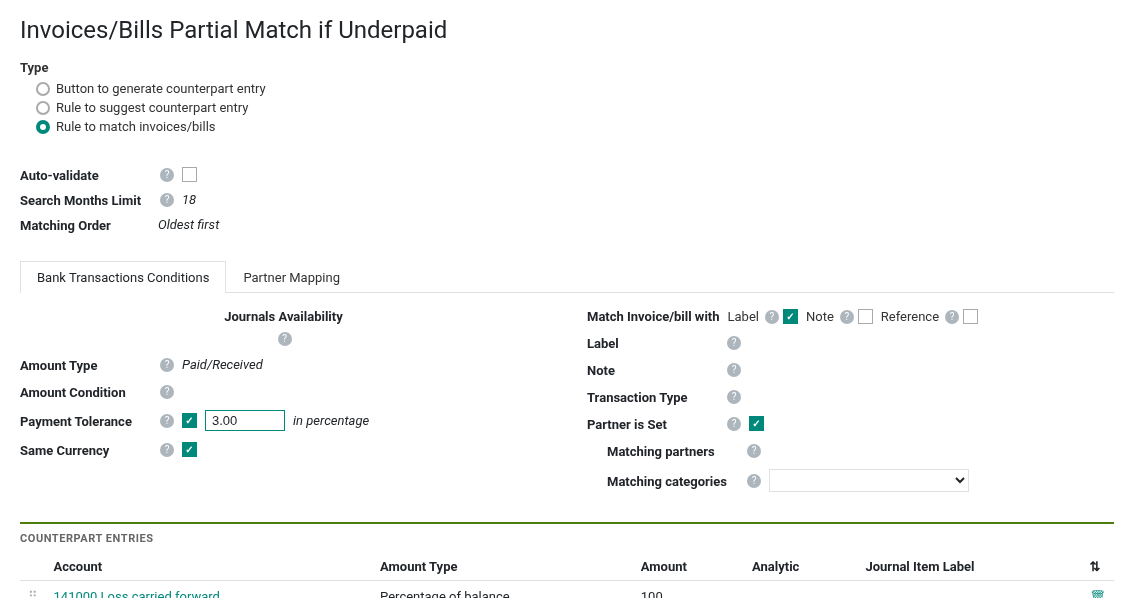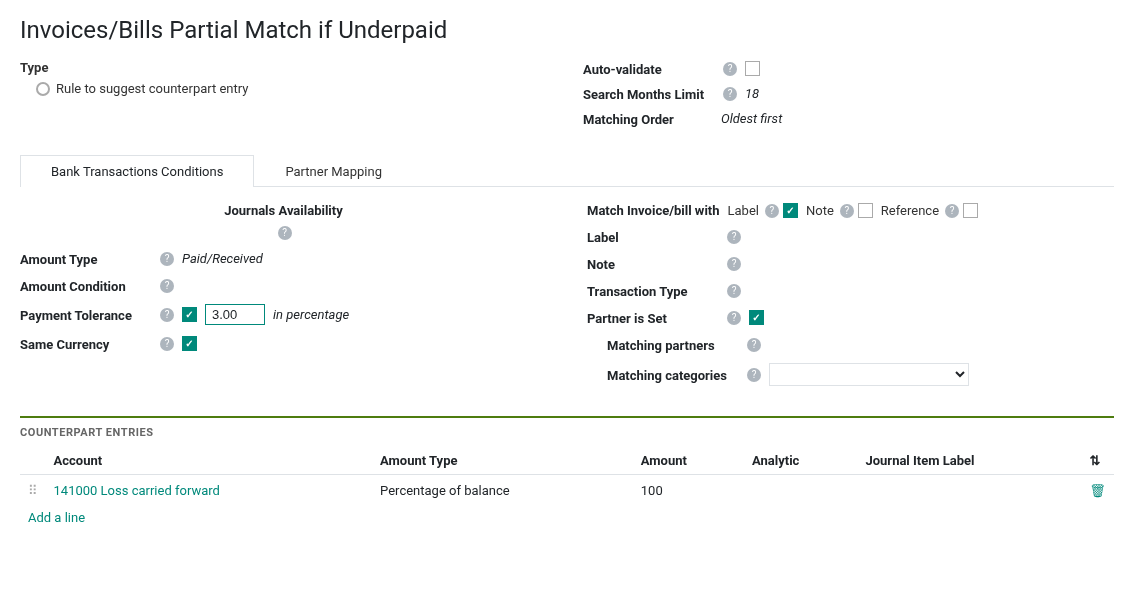--- a/index.html
+++ b/index.html
@@ -13,20 +13,21 @@
     h1 {
       font-size: 24px;
       font-weight: 400;
       color: #212529;
       margin-bottom: 16px;
     }
     .form-section {
       display: flex;
       gap: 32px;
       margin-bottom: 20px;
+      flex-direction: column;
     }
     .left-col { flex: 1; }
     .right-col { flex: 1; }
     .field-label {
       font-weight: 700;
       min-width: 130px;
       color: #212529;
       font-size: 13px;
       padding-top: 2px;
     }
@@ -47,21 +48,21 @@
     .radio-circle.checked {
       border: 4px solid #00897b;
     }
     .type-label { display: flex; align-items: center; gap: 8px; font-weight: 700; font-size: 13px; }
     .tabs {
       display: flex;
       border-bottom: 1px solid #dee2e6;
       margin-bottom: 16px;
     }
     .tab {
-      padding: 8px 30px;
+      padding: 8px 16px;
       cursor: pointer;
       font-size: 13px;
       border: 1px solid transparent;
       border-bottom: none;
       margin-bottom: -1px;
       color: #333;
     }
     .tab.active {
       border-color: #dee2e6;
       border-bottom-color: #fff;
@@ -117,21 +118,21 @@
       width: 15px; height: 15px;
       border: 1px solid #aaa;
       background: #fff;
       display: inline-flex;
       flex-shrink: 0;
       cursor: pointer;
     }
     .amount-input {
       border: 1px solid #00897b;
       padding: 2px 6px;
-      width: 60px;
+      width: 80px;
       font-size: 13px;
       color: #212529;
     }
     .match-invoice-row {
       display: flex;
       align-items: center;
       gap: 8px;
       margin-bottom: 10px;
     }
     .match-item { display: flex; align-items: center; gap: 4px; font-size: 13px; }
@@ -185,21 +186,29 @@
 <h1>Invoices/Bills Partial Match if Underpaid</h1>
 
 <div class="form-section">
   <div class="left-col">
     <div class="type-label">
       <span>Type</span>
     </div>
     <div class="radio-group" style="margin-left: 16px; margin-top: 6px;">
       <div class="radio-item">
         <span class="radio-circle"></span>
+        <span>Button to generate counterpart entry</span>
+      </div>
+      <div class="radio-item">
+        <span class="radio-circle"></span>
         <span>Rule to suggest counterpart entry</span>
+      </div>
+      <div class="radio-item">
+        <span class="radio-circle checked"></span>
+        <span>Rule to match invoices/bills</span>
       </div>
     </div>
   </div>
   <div class="right-col">
     <div class="field-row-inline">
       <span class="field-label">Auto-validate</span>
       <span class="help-icon">?</span>
       <span class="checkbox-empty"></span>
     </div>
     <div class="field-row-inline">

